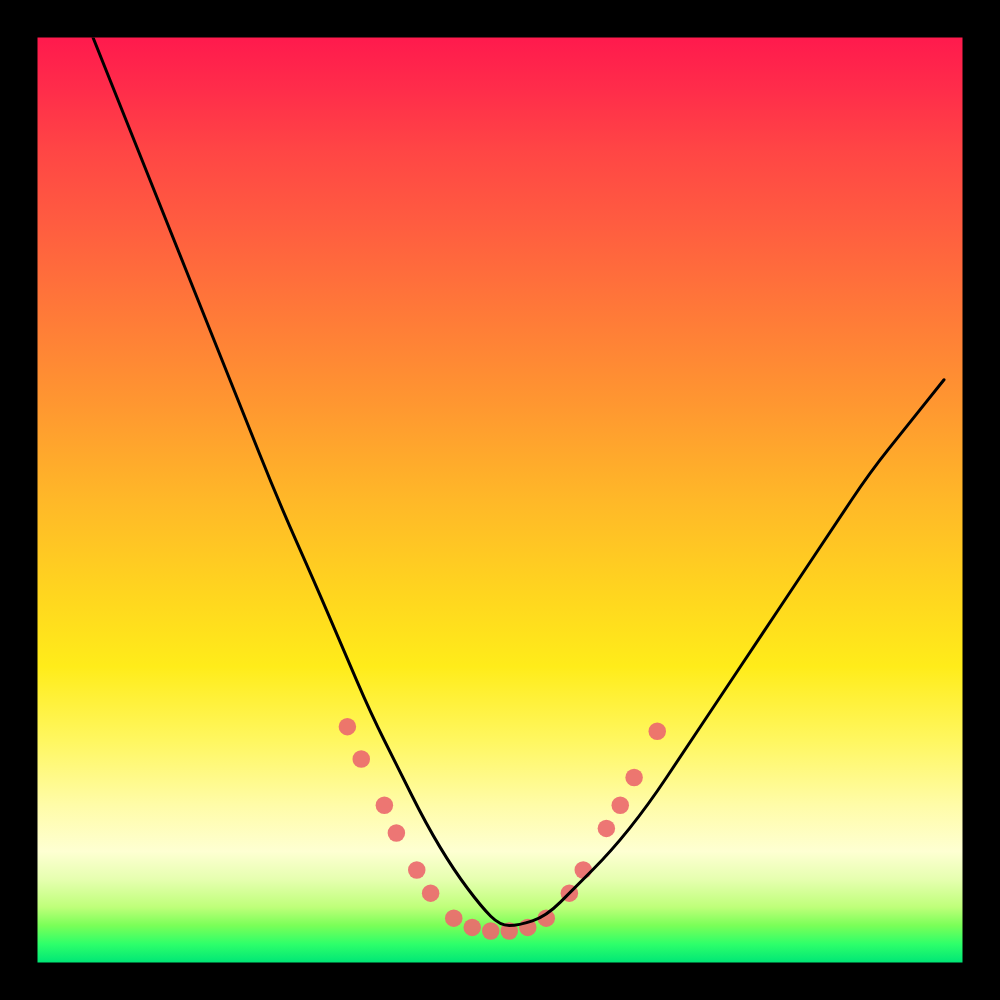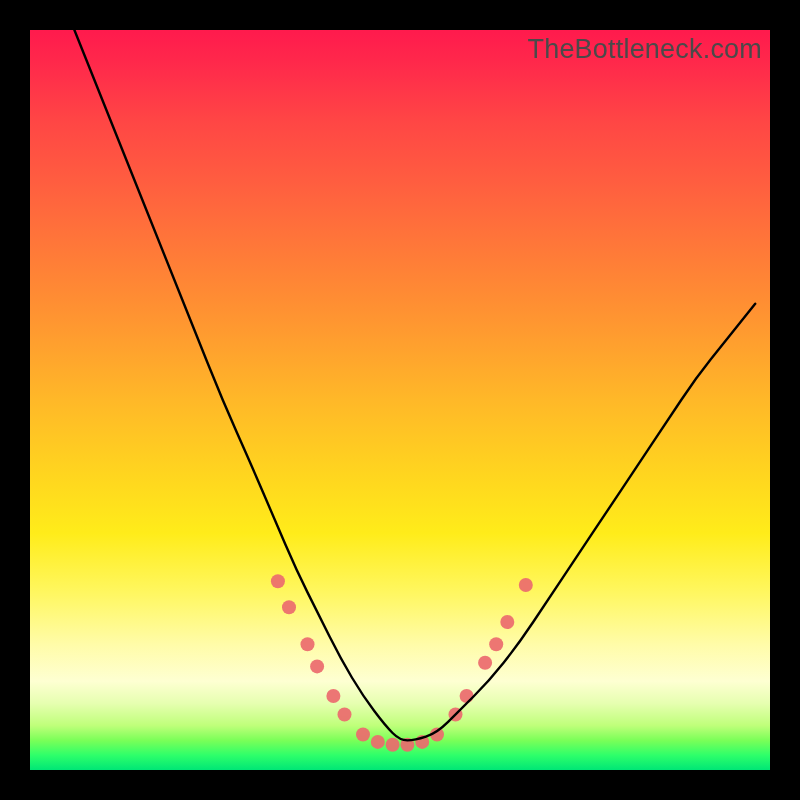--- a/index.html
+++ b/index.html
@@ -63,21 +63,20 @@
     top: 0;
     width: 740px;
     height: 740px;
   }
 </style>
 </head>
 <body>
 
 <div class="frame">
   <div class="plot">
-    <div class="watermark">TheBottleneck.com</div>
     <svg class="overlay" viewBox="0 0 740 740" preserveAspectRatio="none">
       <g id="dots-group">
           <circle cx="247.9" cy="551.3" r="7" fill="#ec6a6e" fill-opacity="0.92"></circle>
           <circle cx="259.0" cy="577.2" r="7" fill="#ec6a6e" fill-opacity="0.92"></circle>
           <circle cx="277.5" cy="614.2" r="7" fill="#ec6a6e" fill-opacity="0.92"></circle>
           <circle cx="287.1" cy="636.4" r="7" fill="#ec6a6e" fill-opacity="0.92"></circle>
           <circle cx="303.4" cy="666.0" r="7" fill="#ec6a6e" fill-opacity="0.92"></circle>
           <circle cx="314.5" cy="684.5" r="7" fill="#ec6a6e" fill-opacity="0.92"></circle>
           <circle cx="333.0" cy="704.5" r="7" fill="#ec6a6e" fill-opacity="0.92"></circle>
           <circle cx="347.8" cy="711.9" r="7" fill="#ec6a6e" fill-opacity="0.92"></circle>

